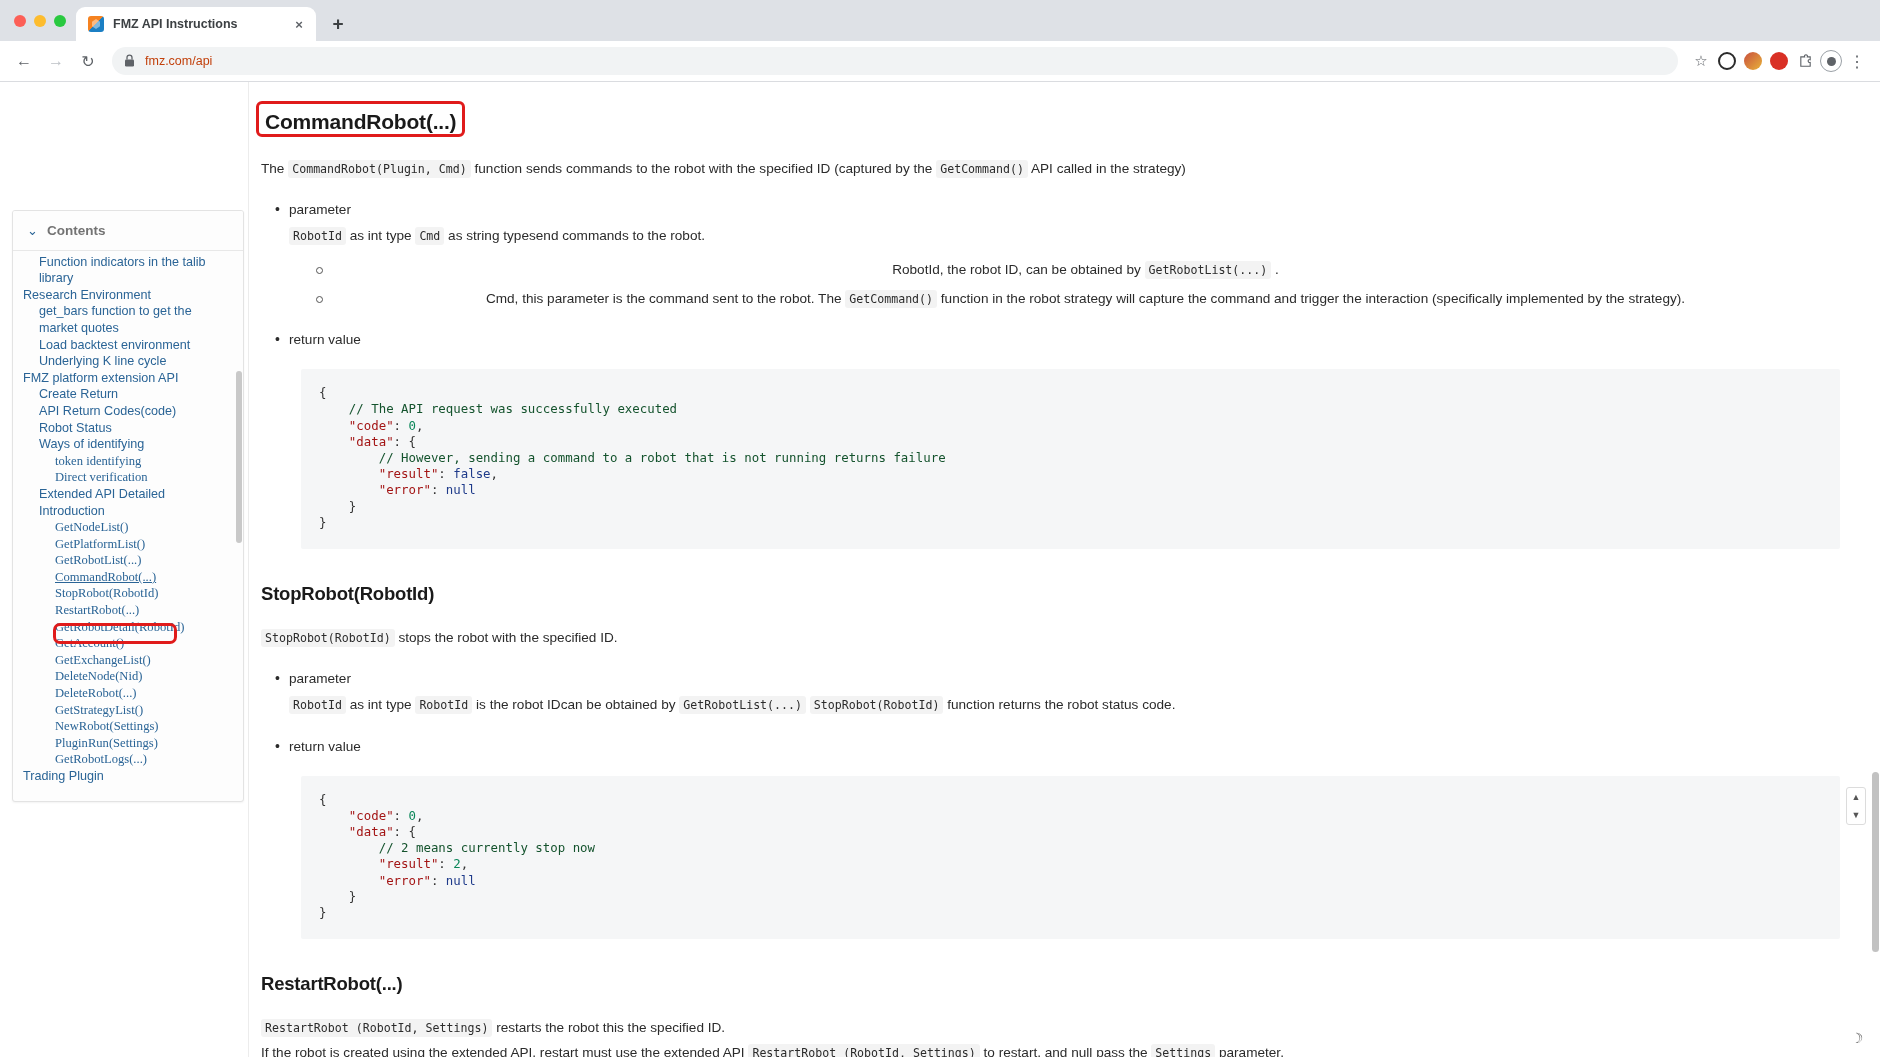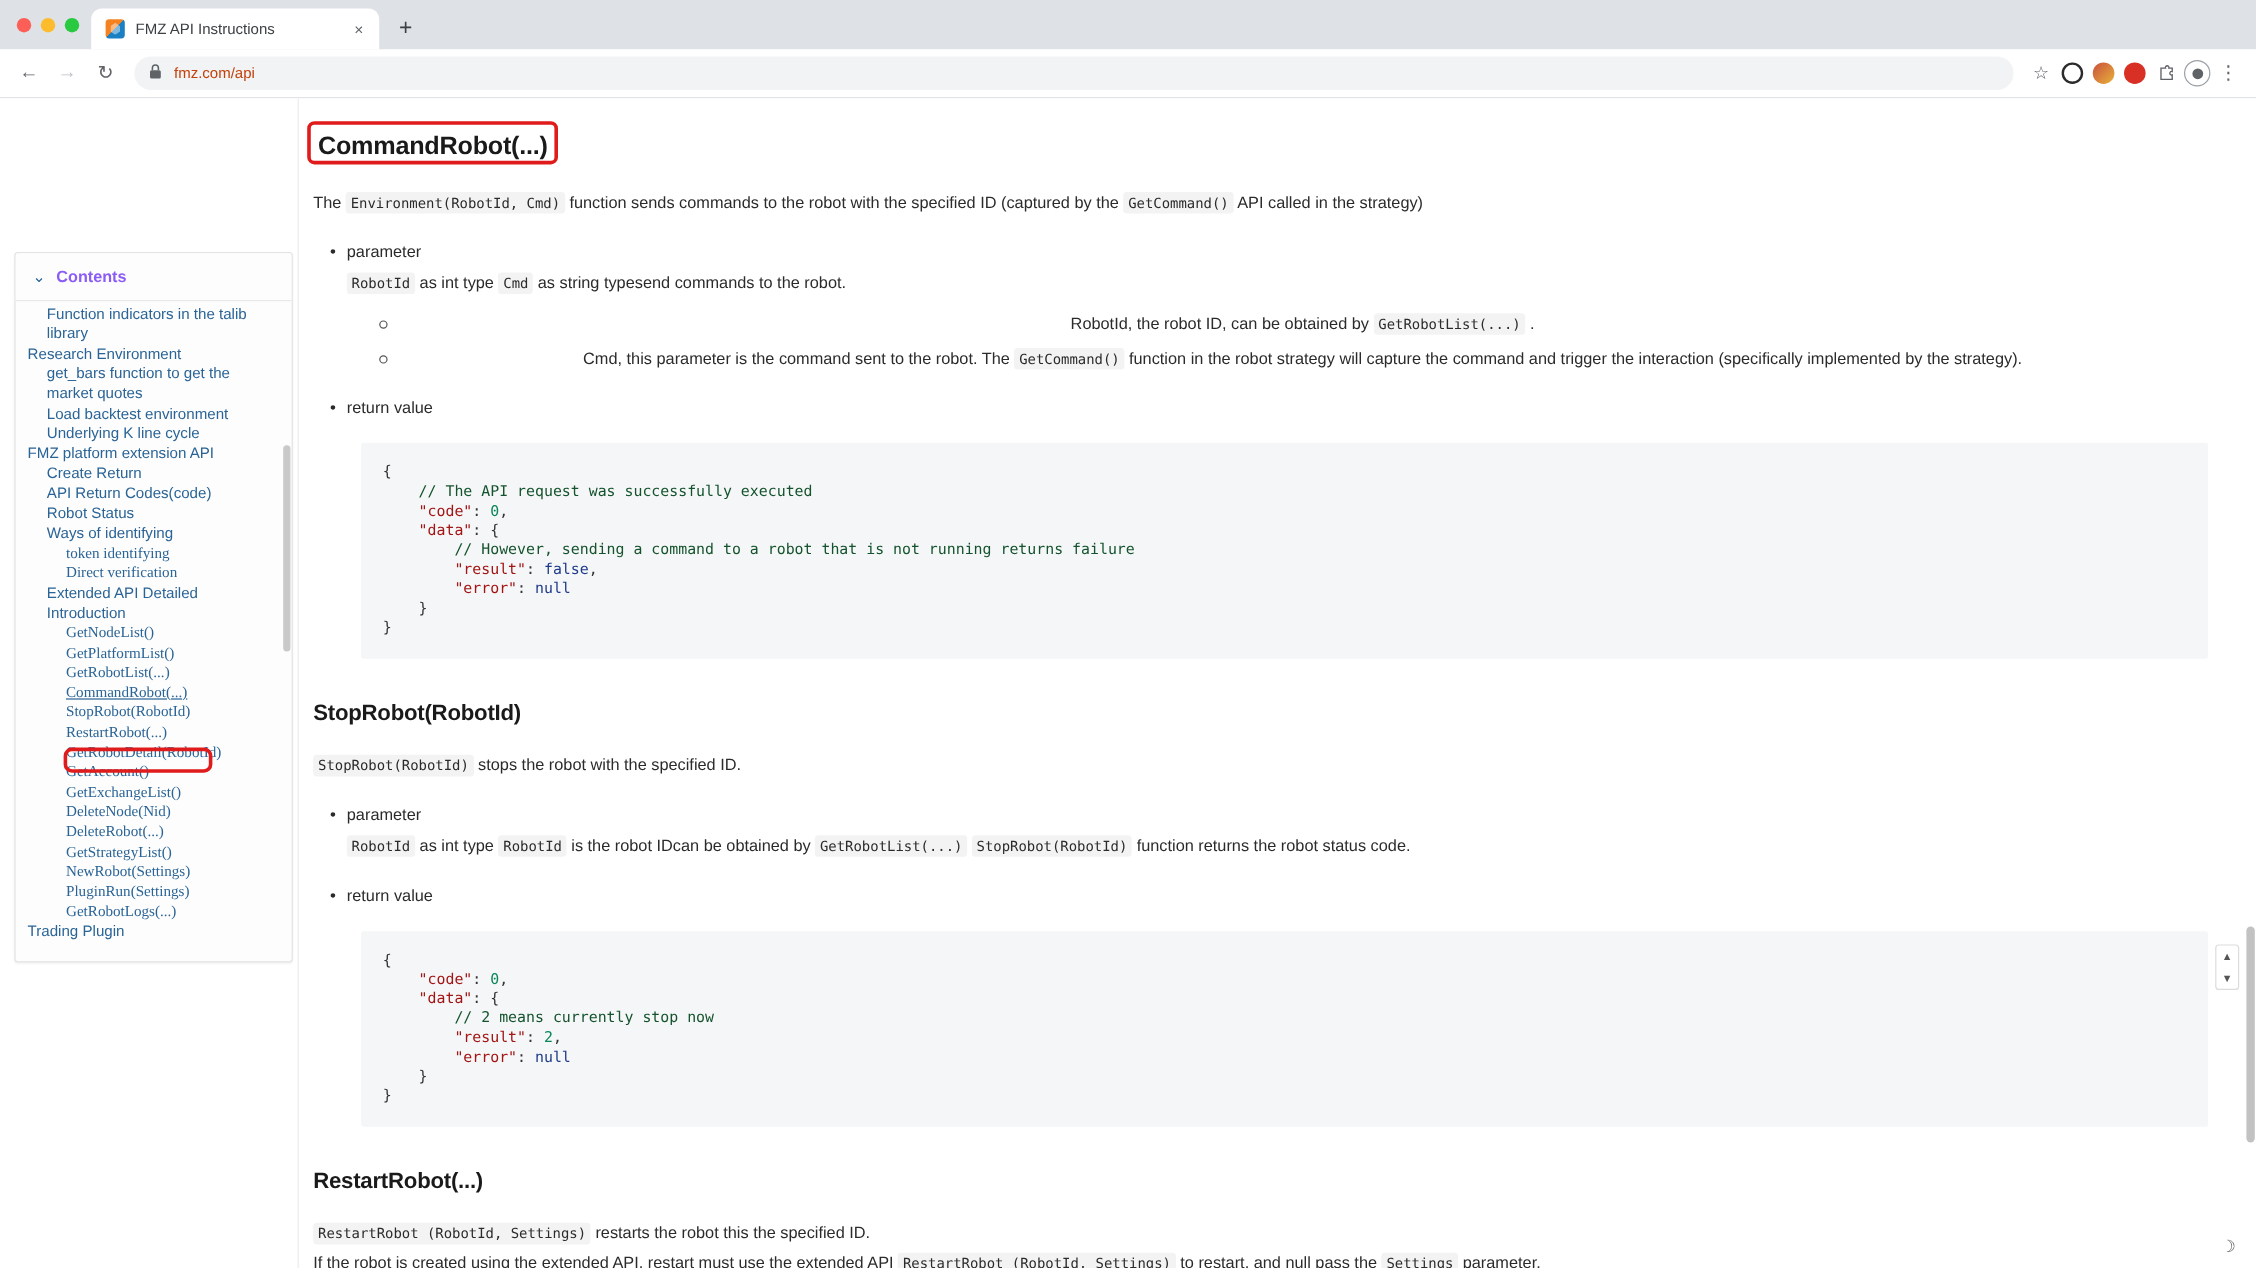--- a/index.html
+++ b/index.html
@@ -14,20 +14,21 @@
   .browser { width: 1880px; height: 1057px; display: flex; flex-direction: column; }
 
   .tabstrip {
     height: 41px;
     background: #dee1e6;
     display: flex;
     align-items: flex-end;
     padding-left: 10px;
     position: relative;
     flex: 0 0 41px;
+    font-weight: bold;
   }
   .traffic { display: flex; align-items: center; gap: 8px; height: 41px; padding: 0 10px 0 4px; }
   .dot { width: 12px; height: 12px; border-radius: 50%; }
   .dot.red { background: #fc5f57; }
   .dot.yellow { background: #fdbc2e; }
   .dot.green { background: #29c940; }
 
   .tab {
     height: 34px;
     min-width: 240px;
@@ -126,21 +127,21 @@
     overflow: hidden;
   }
   .toc-head {
     height: 40px; flex: 0 0 40px;
     display: flex; align-items: center; gap: 9px;
     padding: 0 14px;
     border-bottom: 1px solid #e8e8e8;
     background: #fdfdfd;
   }
   .toc-chev { color: #2a6496; font-size: 13px; line-height: 1; }
-  .toc-title { font-size: 13.5px; font-weight: bold; color: #8b5cf6; }
+  .toc-title { font-size: 13.5px; font-weight: bold; color: #737373; }
   .toc-body {
     flex: 1 1 auto;
     position: relative;
     overflow: hidden;
     padding: 0 6px 8px 0;
   }
   .toc-list { list-style: none; padding: 0; margin: -14px 0 0 0; }
   .toc-item {
     font-size: 12.6px;
     line-height: 16.6px;
@@ -390,21 +391,21 @@
     <div class="content-col">
       <div class="doc">
 
         
         <div class="title-wrap">
           <h1 class="api-title">CommandRobot(...)</h1>
           <span class="title-box"></span>
         </div>
 
         <p class="para">
-          <span>The </span><code class="inline">Environment(RobotId, Cmd)</code><span> function sends commands to the robot with the specified ID (captured by the </span><code class="inline">GetCommand()</code><span> API called in the strategy)</span>
+          <span>The </span><code class="inline">CommandRobot(Plugin, Cmd)</code><span> function sends commands to the robot with the specified ID (captured by the </span><code class="inline">GetCommand()</code><span> API called in the strategy)</span>
         </p>
 
         <ul class="bullets">
           <li>
             <div class="bullet-label">parameter</div>
             <div class="sub-text">
               <code class="inline">RobotId</code><span> as int type </span><code class="inline">Cmd</code><span> as string typesend commands to the robot.</span>
             </div>
             <ul class="circles" id="s1-circles">
                 <li><span>RobotId, the robot ID, can be obtained by </span><code class="inline">GetRobotList(...)</code><span> .</span></li>

